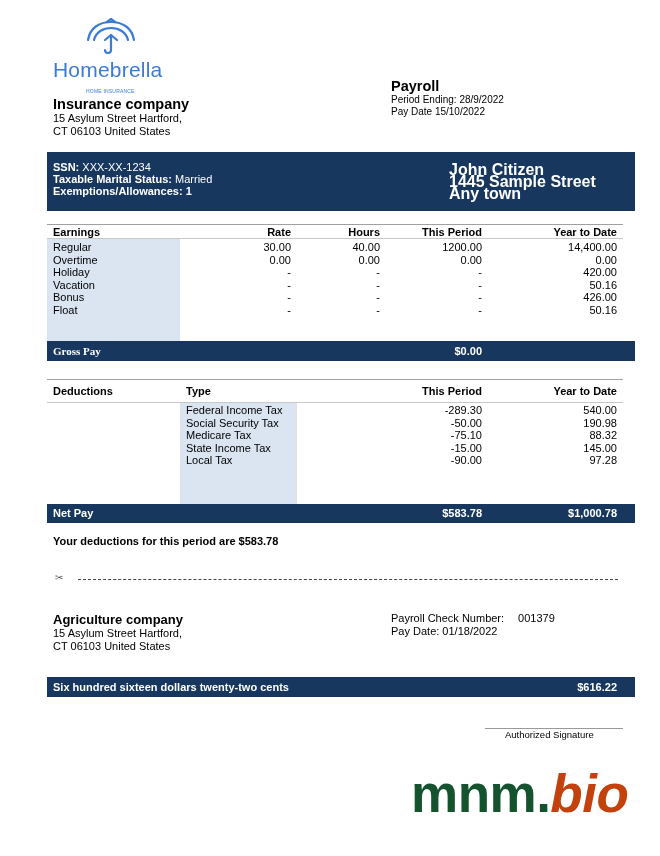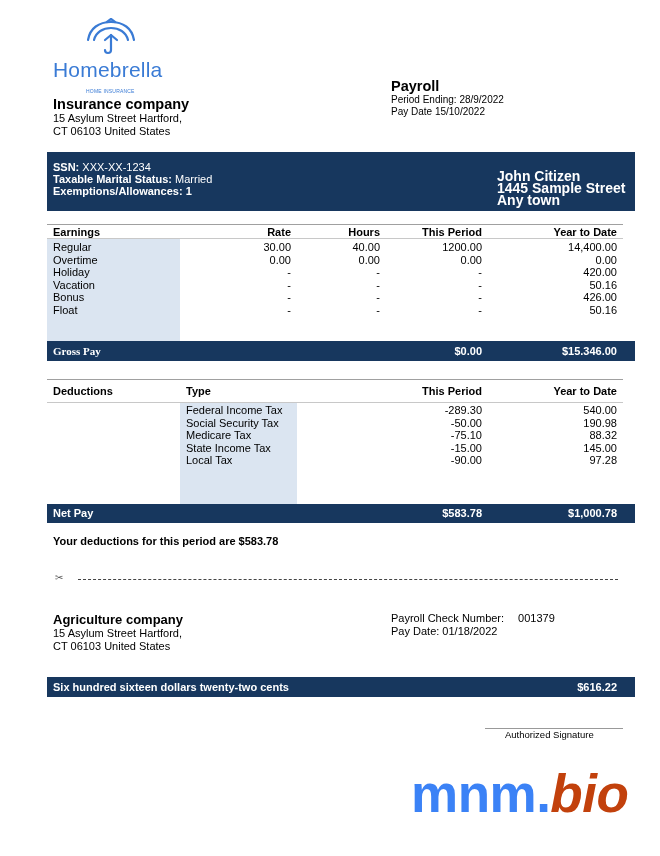--- a/index.html
+++ b/index.html
@@ -18,36 +18,36 @@
 
   .company-name { left: 53px; top: 96px; font-size: 14.5px; font-weight: bold; }
   .company-addr { left: 53px; top: 112px; font-size: 11px; line-height: 13px; }
 
   .payroll-title { left: 391px; top: 78px; font-size: 14.5px; font-weight: bold; }
   .payroll-meta { left: 391px; top: 94px; font-size: 10px; line-height: 12px; }
 
   
   .emp-band { left: 47px; top: 152px; width: 576px; height: 59px; }
   .emp-left { left: 6px; top: 9px; font-size: 11px; line-height: 12px; }
-  .emp-right { left: 402px; top: 18px; font-size: 14px; line-height: 12px; font-weight: bold; margin-left: 48px; }
+  .emp-right { left: 402px; top: 12px; font-size: 16px; line-height: 12px; font-weight: bold; }
 
   
   .hline { height: 1px; background: #a0a0a0; }
   .th { font-weight: bold; font-size: 11px; }
   .td { font-size: 11px; line-height: 12.5px; }
 
   .band-row { height: 20px; font-weight: bold; font-size: 11px; line-height: 20px; }
 
   .dotline { left: 78px; top: 579px; width: 540px; height: 0; border-top: 1px dashed #444; }
 
   .sig-line { left: 485px; top: 728px; width: 138px; height: 1px; background: #999; }
   .sig-label { left: 505px; top: 729px; font-size: 9.5px; }
 
   .wm { left: 411px; top: 764px; font-size: 53px; font-weight: bold; line-height: 60px; letter-spacing: -0.5px; }
-  .wm .a { color: #3b82f6; }
+  .wm .a { color: #14532d; }
   .wm .b { color: #c2410c; font-style: italic; }
 </style>
 </head>
 <body>
 
 <div class="abs logo-icon">
   <svg width="52" height="38" viewBox="0 0 52 38" fill="none" stroke="#3a7bd5" stroke-width="2.2" stroke-linecap="round" stroke-linejoin="round">
     <path d="M3 22 C5 10 14 4 26 4 C38 4 47 10 49 22"></path>
     <path d="M22 4 L26 1 L30 4"></path>
     <path d="M9 22 C11 14 18 10 26 10 C34 10 41 14 43 22"></path>
@@ -130,21 +130,20 @@
   <div>0.00</div>
   <div>420.00</div>
   <div>50.16</div>
   <div>426.00</div>
   <div>50.16</div>
 </div>
 
 <div class="abs navy band-row" style="left:47px; top:341px; width:576px;">
   <span class="abs" style="left:6px;font-family:Liberation Serif, serif;">Gross Pay</span>
   <span class="abs r" style="left:315px; width:120px;">$0.00</span>
-  <span class="abs r" style="left:430px; width:140px;">$15.346.00</span>
 </div>
 
 <div class="abs light" style="left:180px; top:402px; width:117px; height:102px;"></div>
 <div class="abs hline" style="left:47px; top:379px; width:576px;"></div>
 <div class="abs hline" style="left:47px; top:402px; width:576px; background:#c8c8c8;"></div>
 
 <div class="abs th" style="left:53px; top:385px;">Deductions</div>
 <div class="abs th" style="left:186px; top:385px;">Type</div>
 <div class="abs th r" style="left:362px; top:385px; width:120px;">This Period</div>
 <div class="abs th r" style="left:477px; top:385px; width:140px;">Year to Date</div>

